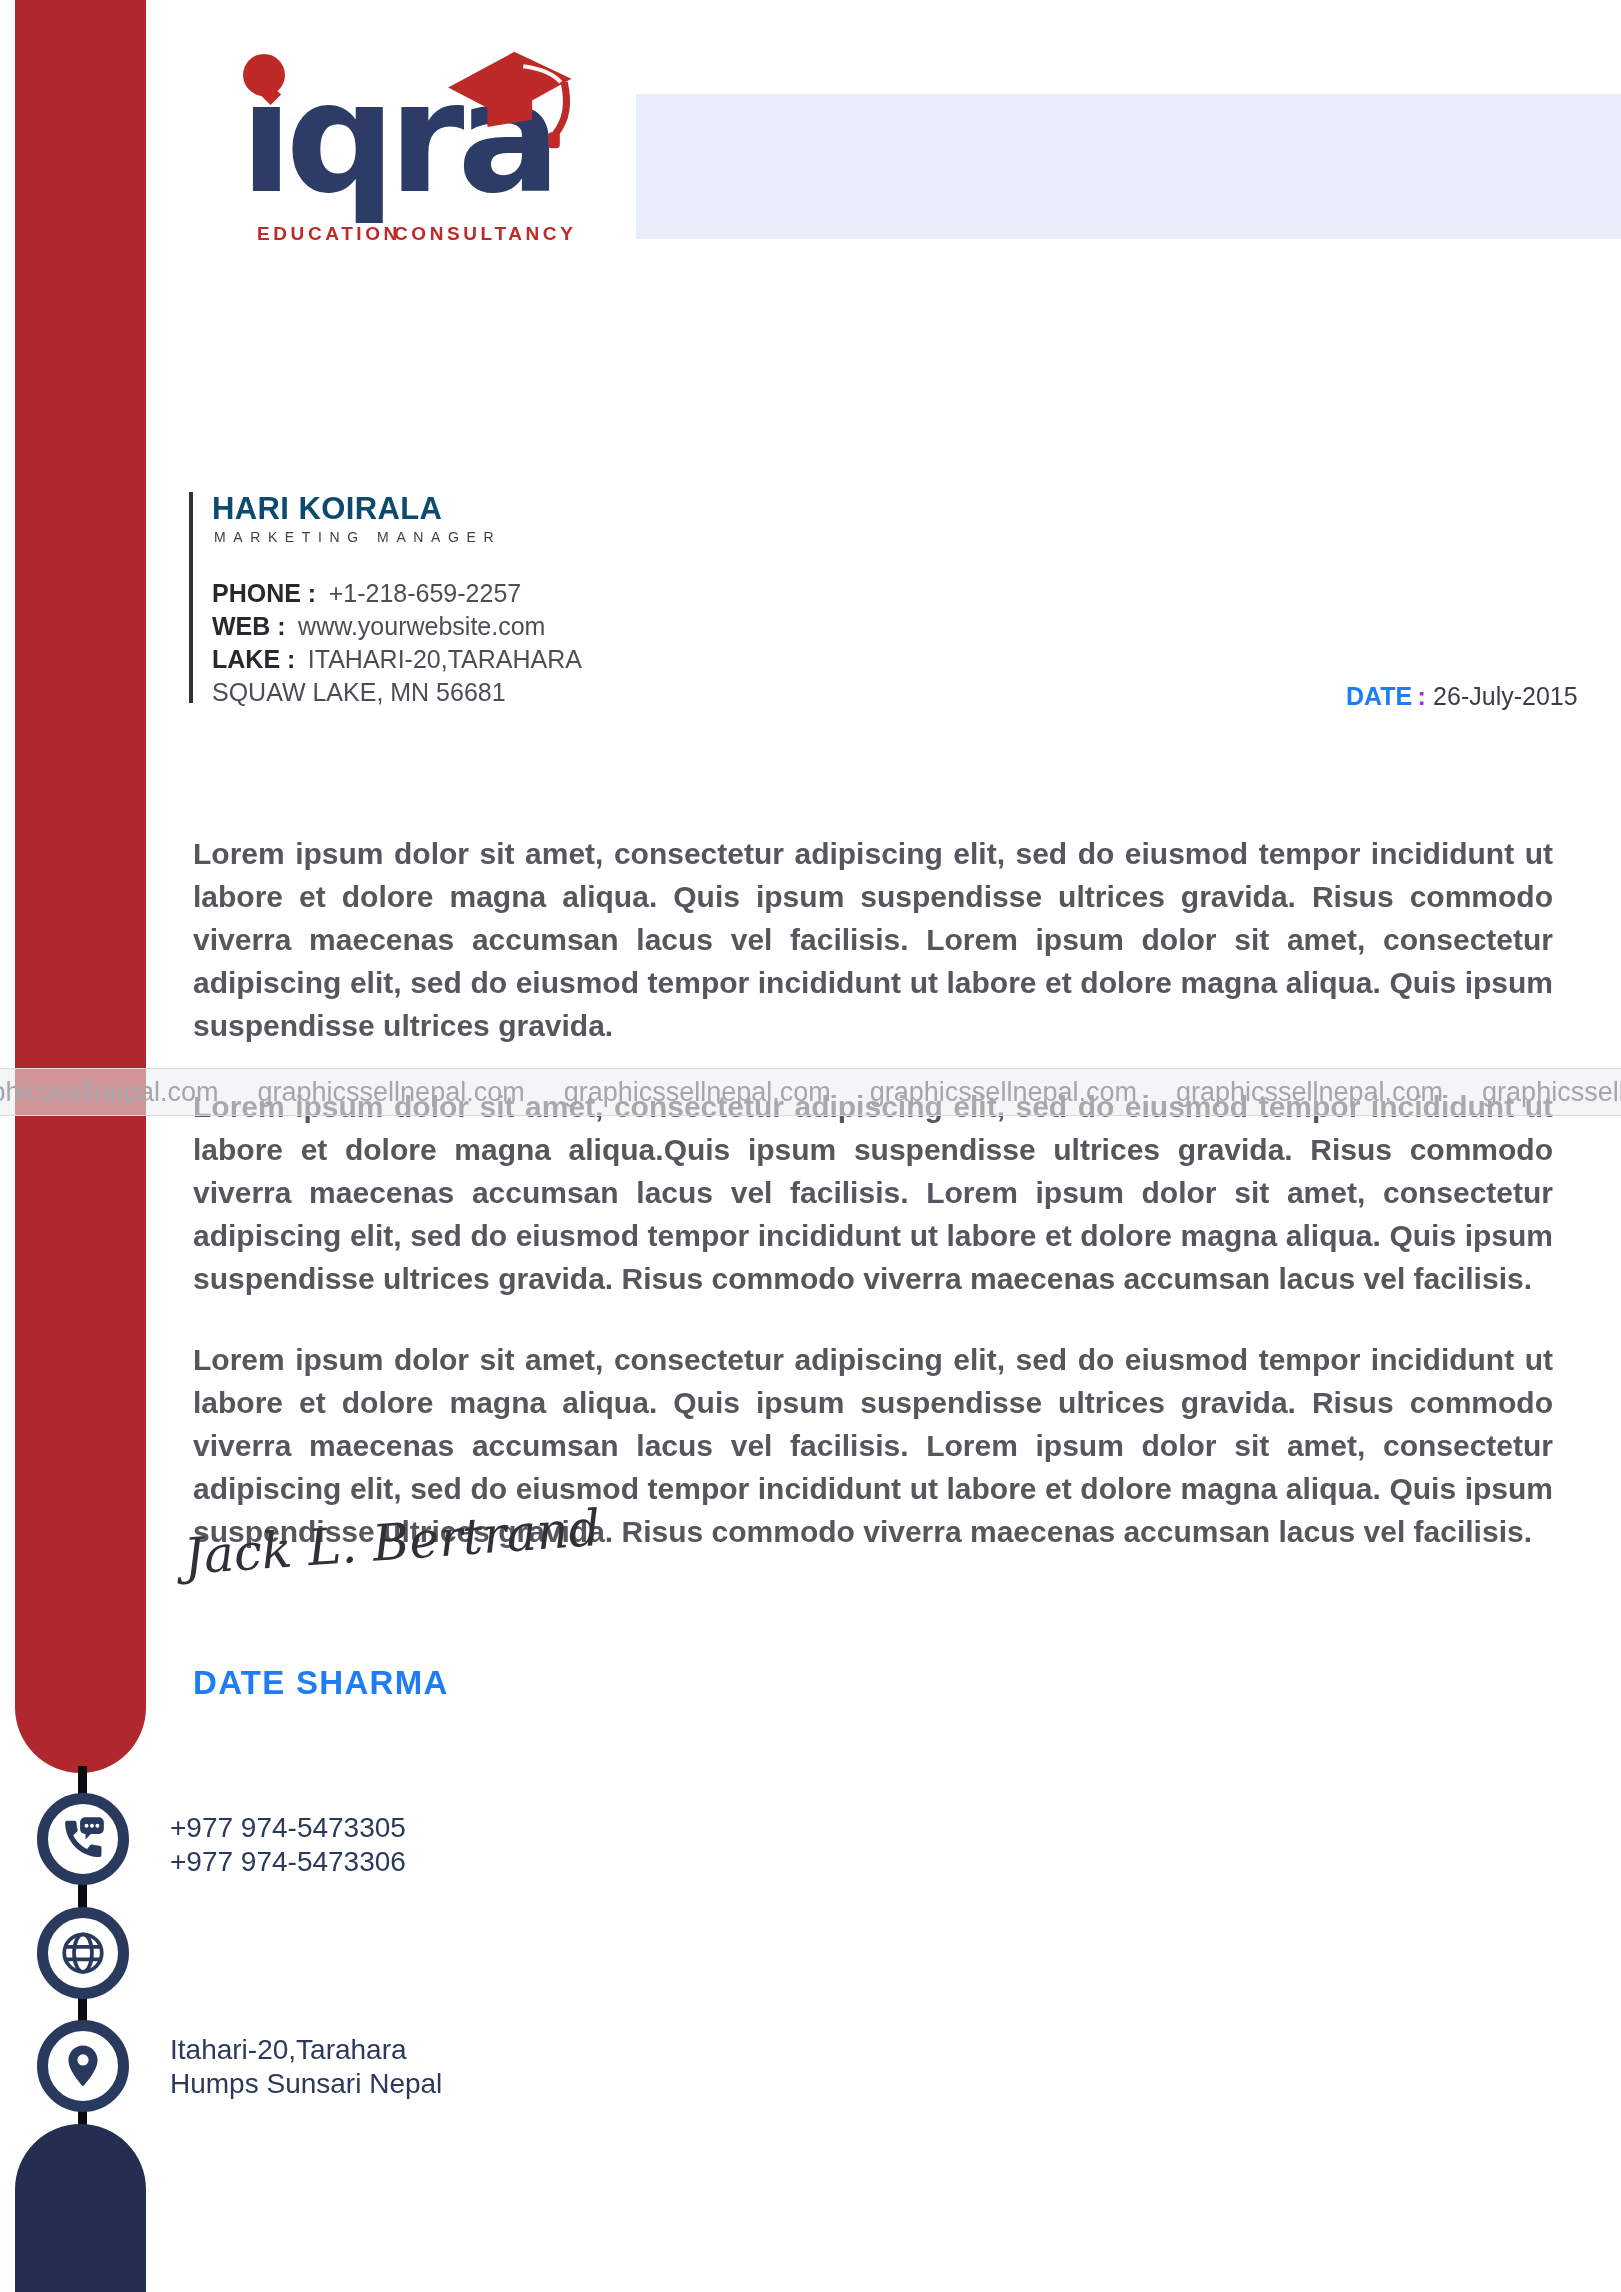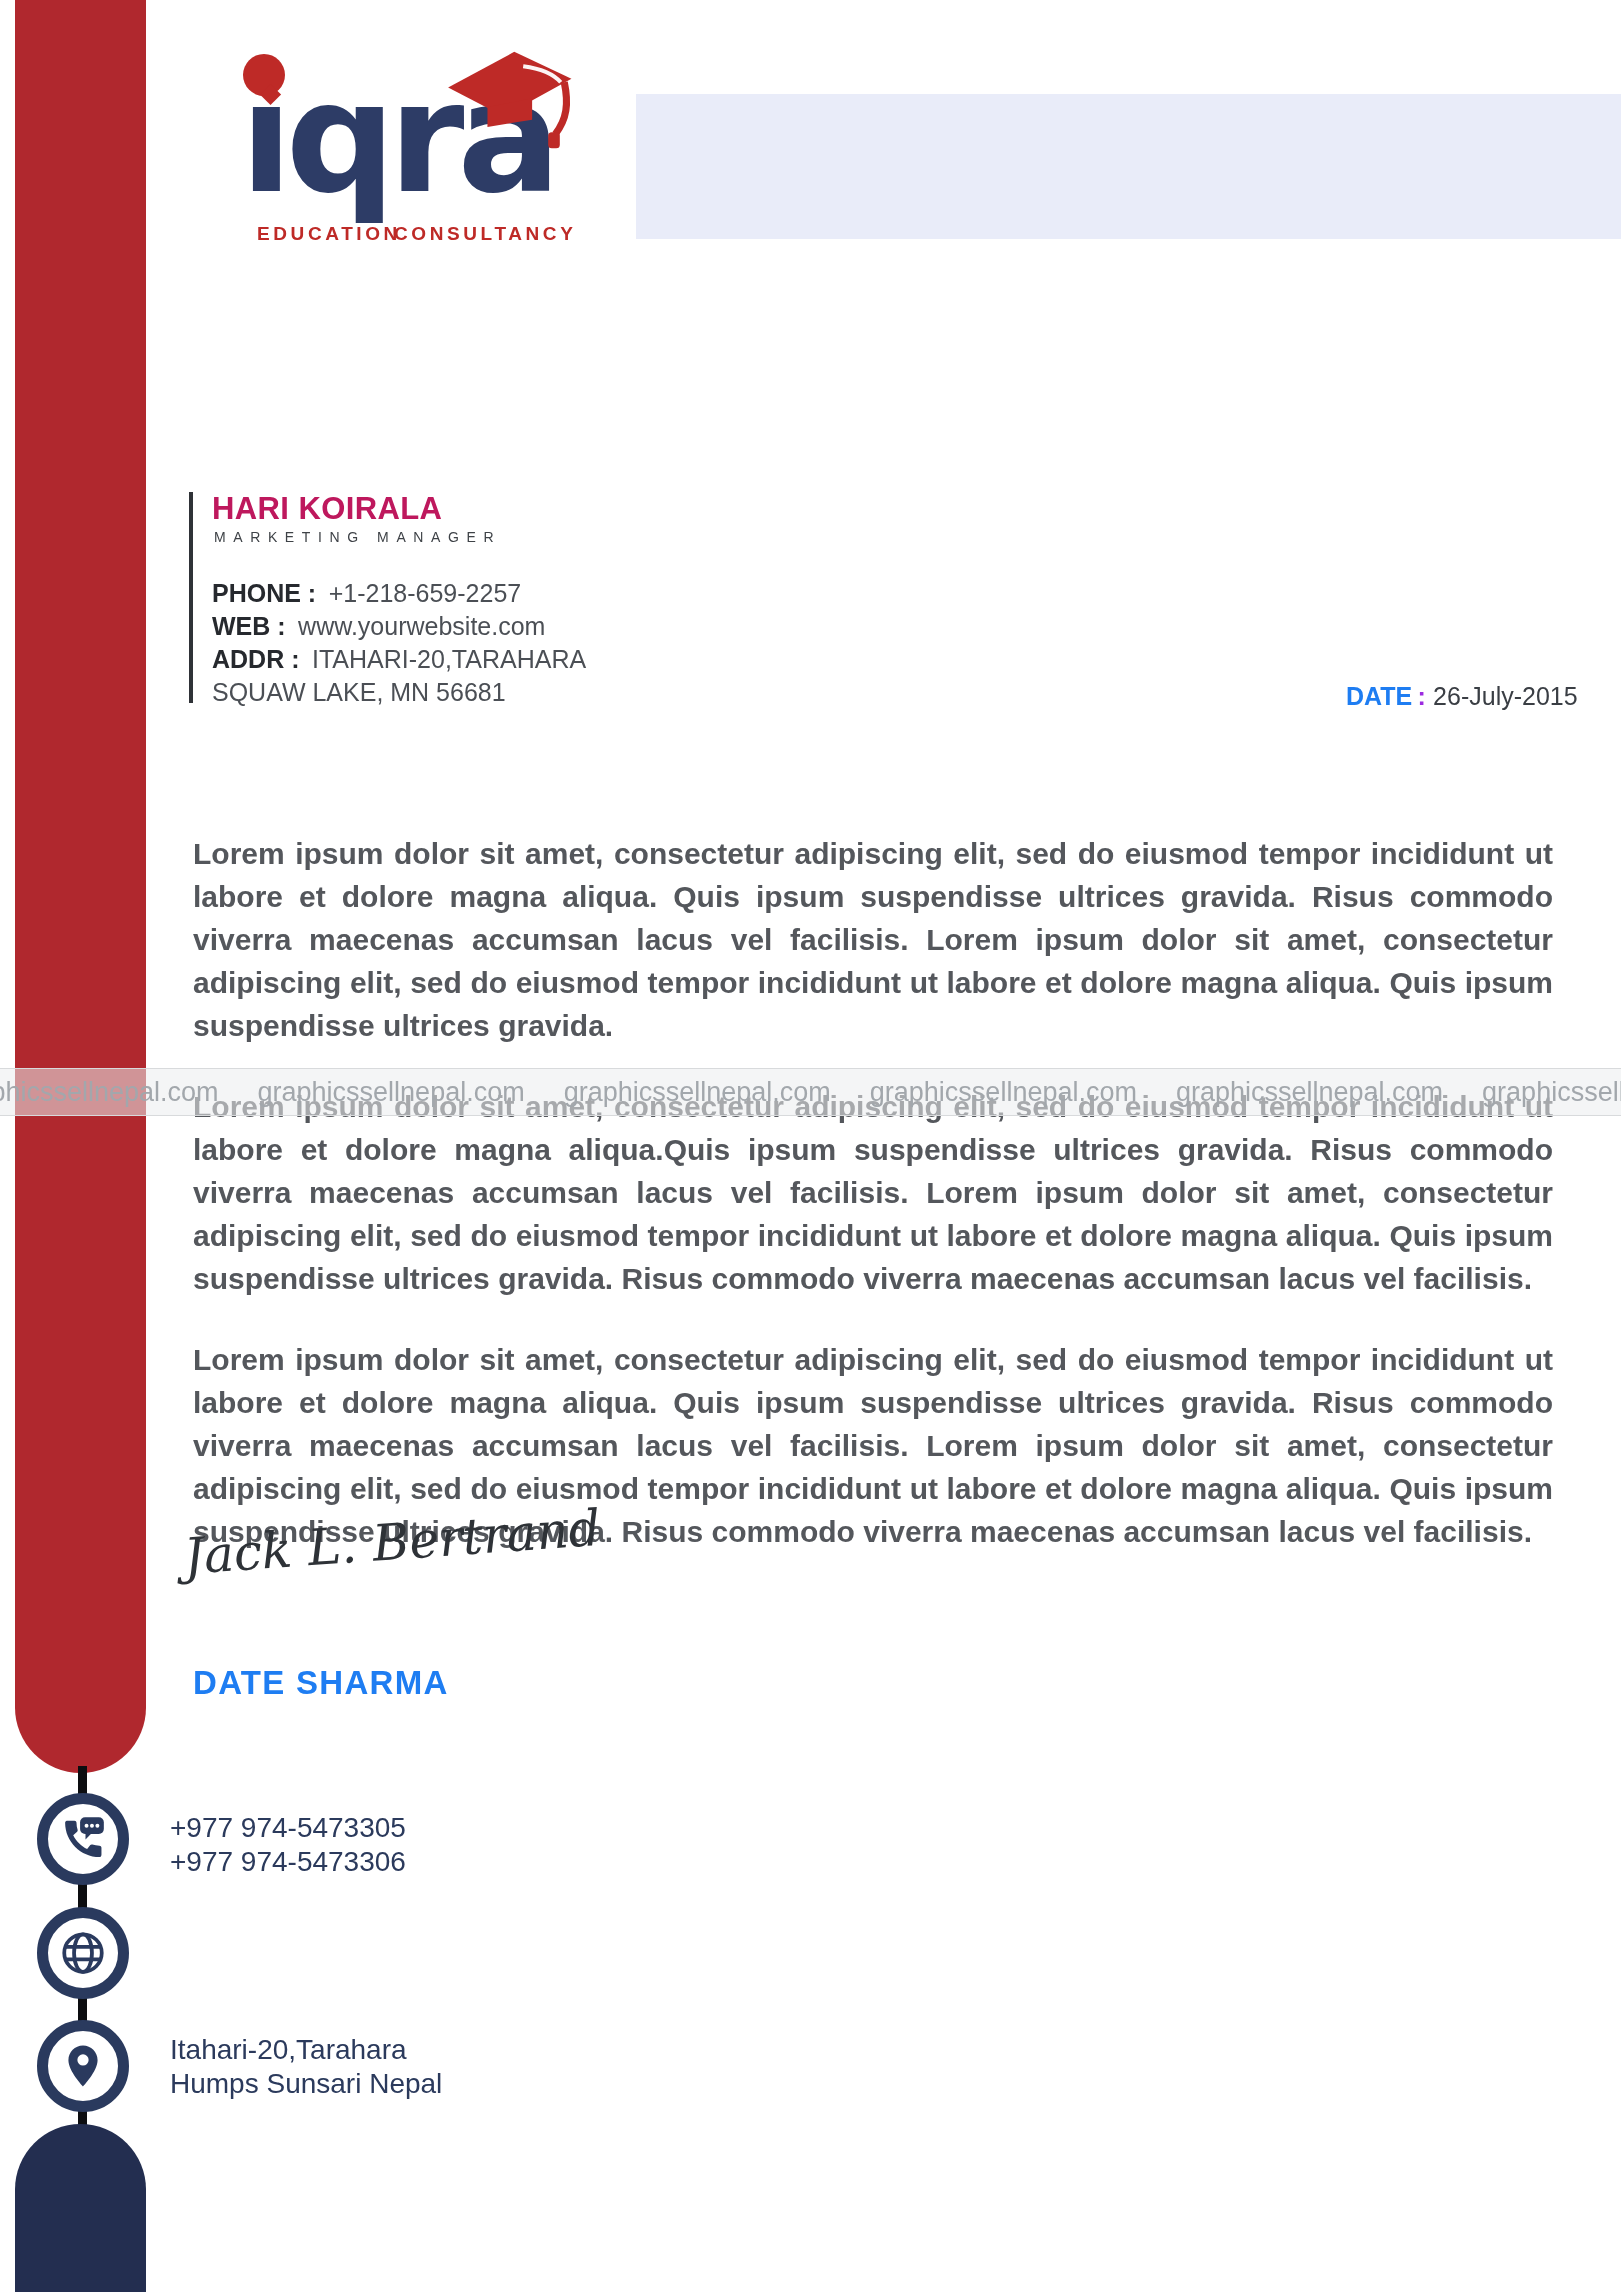--- a/index.html
+++ b/index.html
@@ -64,21 +64,21 @@
     top: 223px; font-size: 19px; font-weight: bold;
     letter-spacing: 3.6px; color: #BE2A27; white-space: nowrap;
   }
   .tagline-left { left: 257px; }
   .tagline-right { left: 394px; }
 
   
   .sender-rule { left: 189px; top: 492px; width: 3.6px; height: 211px; background: #2F3237; }
   .sender-name {
     left: 212px; top: 491px; font-size: 31px; font-weight: bold;
-    color: #be185d; letter-spacing: 0.4px; white-space: nowrap;
+    color: #0c4a6e; letter-spacing: 0.4px; white-space: nowrap;
   }
   .sender-title {
     left: 214px; top: 529px; font-size: 14px; color: #3E4247;
     letter-spacing: 7.6px; white-space: nowrap;
   }
   .sender-contact { left: 212px; top: 577px; font-size: 25px; line-height: 33px; color: #4B4F55; white-space: nowrap; }
   .sender-contact .lbl { font-weight: bold; color: #26292E; margin-right: 12.5px; margin-top: 12px; }
 
   .date-line { left: 1346px; top: 682px; font-size: 25px; white-space: nowrap; }
   .date-line .date-lbl { color: #1E7DF2; font-weight: bold; }
@@ -146,21 +146,21 @@
   </svg>
   <div class="abs logo-tagline tagline-left">EDUCATION</div>
   <div class="abs logo-tagline tagline-right">CONSULTANCY</div>
 
   <div class="abs sender-rule"></div>
   <div class="abs sender-name">HARI KOIRALA</div>
   <div class="abs sender-title">MARKETING MANAGER</div>
   <div class="abs sender-contact">
     <div><span class="lbl">PHONE :</span><span>+1-218-659-2257</span></div>
     <div><span class="lbl">WEB :</span><span>www.yourwebsite.com</span></div>
-    <div><span class="lbl">ADDR :</span><span>ITAHARI-20,TARAHARA</span></div>
+    <div><span class="lbl">LAKE :</span><span>ITAHARI-20,TARAHARA</span></div>
     <div>SQUAW LAKE, MN 56681</div>
   </div>
 
   <div class="abs date-line">
     <span class="date-lbl">DATE</span><span class="date-colon">:</span><span class="date-val">26-July-2015</span>
   </div>
 
   <div class="abs letter-body">
     <p>Lorem ipsum dolor sit amet, consectetur adipiscing elit, sed do eiusmod tempor incididunt ut labore et dolore magna aliqua. Quis ipsum suspendisse ultrices gravida. Risus commodo viverra maecenas accumsan lacus vel facilisis. Lorem ipsum dolor sit amet, consectetur adipiscing elit, sed do eiusmod tempor incididunt ut labore et dolore magna aliqua. Quis ipsum suspendisse ultrices gravida.</p>
     <p>Lorem ipsum dolor sit amet, consectetur adipiscing elit, sed do eiusmod tempor incididunt ut labore et dolore magna aliqua.Quis ipsum suspendisse ultrices gravida. Risus commodo viverra maecenas accumsan lacus vel facilisis. Lorem ipsum dolor sit amet, consectetur adipiscing elit, sed do eiusmod tempor incididunt ut labore et dolore magna aliqua. Quis ipsum suspendisse ultrices gravida. Risus commodo viverra maecenas accumsan lacus vel facilisis.</p>

